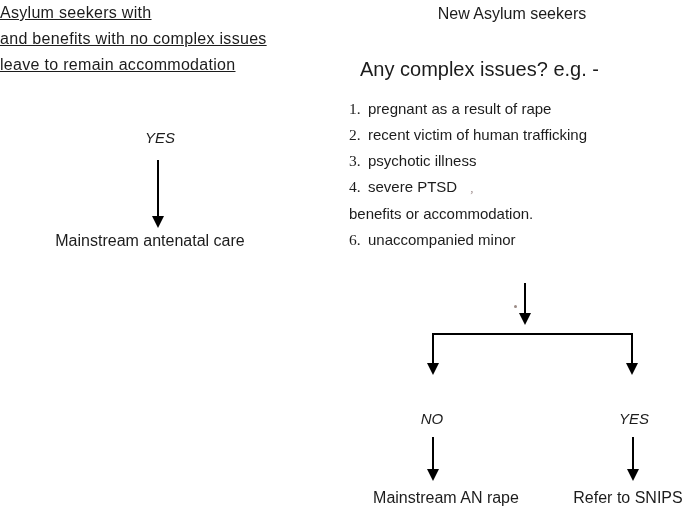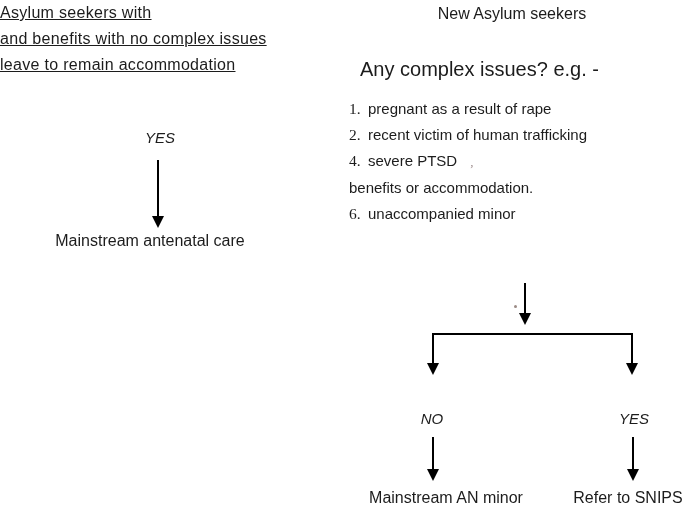--- a/index.html
+++ b/index.html
@@ -69,20 +69,21 @@
 
 <div class="abs ctr outcome" style="left:150px; top:232px;">Mainstream antenatal care</div>
 
 <div class="abs ctr right-title" style="left:512px; top:5px;">New Asylum seekers</div>
 
 <div class="abs question">Any complex issues? e.g. -</div>
 
 <div class="abs list">
   <div><span class="issue-num">1.</span><span>pregnant as a result of rape</span></div>
   <div><span class="issue-num">2.</span><span>recent victim of human trafficking</span></div>
+  <div><span class="issue-num">3.</span><span>psychotic illness</span></div>
   <div><span class="issue-num">4.</span><span>severe PTSD</span><span class="faint-comma">,</span></div>
   <div><span>benefits or accommodation.</span></div>
   <div><span class="issue-num">6.</span><span>unaccompanied minor</span></div>
 </div>
 
 <div class="dot" style="left:514px; top:305px;"></div>
 
 <div>
   <div class="vline" style="left:524px; top:283px; height:30px;"></div>
   <div class="ahead" style="left:519px; top:313px;"></div>
@@ -104,14 +105,14 @@
 
 <div>
   <div class="vline" style="left:432px; top:437px; height:32px;"></div>
   <div class="ahead" style="left:427px; top:469px;"></div>
 </div>
 <div>
   <div class="vline" style="left:632px; top:437px; height:32px;"></div>
   <div class="ahead" style="left:627px; top:469px;"></div>
 </div>
 
-<div class="abs ctr outcome" style="left:446px; top:489px;">Mainstream AN minor</div>
+<div class="abs ctr outcome" style="left:446px; top:489px;">Mainstream AN rape</div>
 <div class="abs ctr outcome" style="left:628px; top:489px;">Refer to SNIPS</div>
 
 </body></html>

